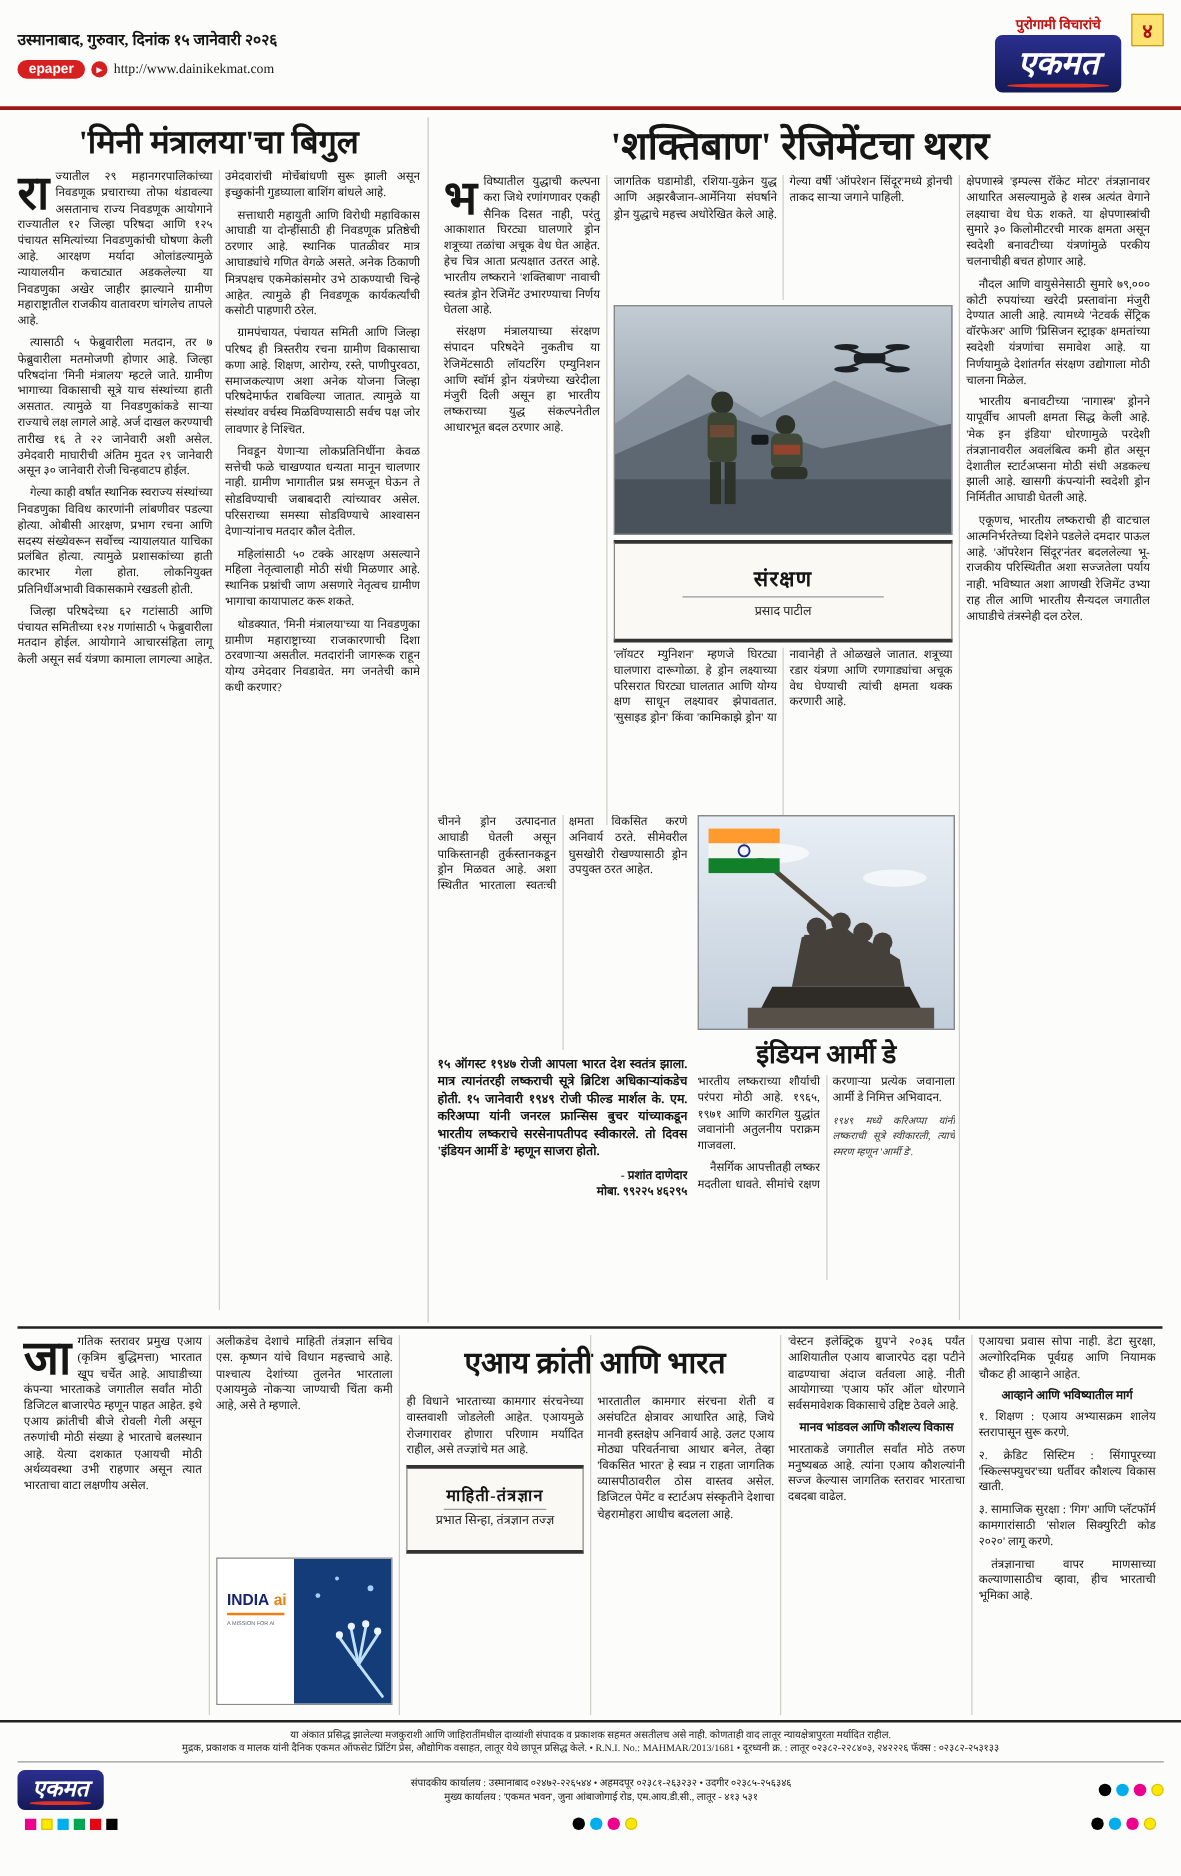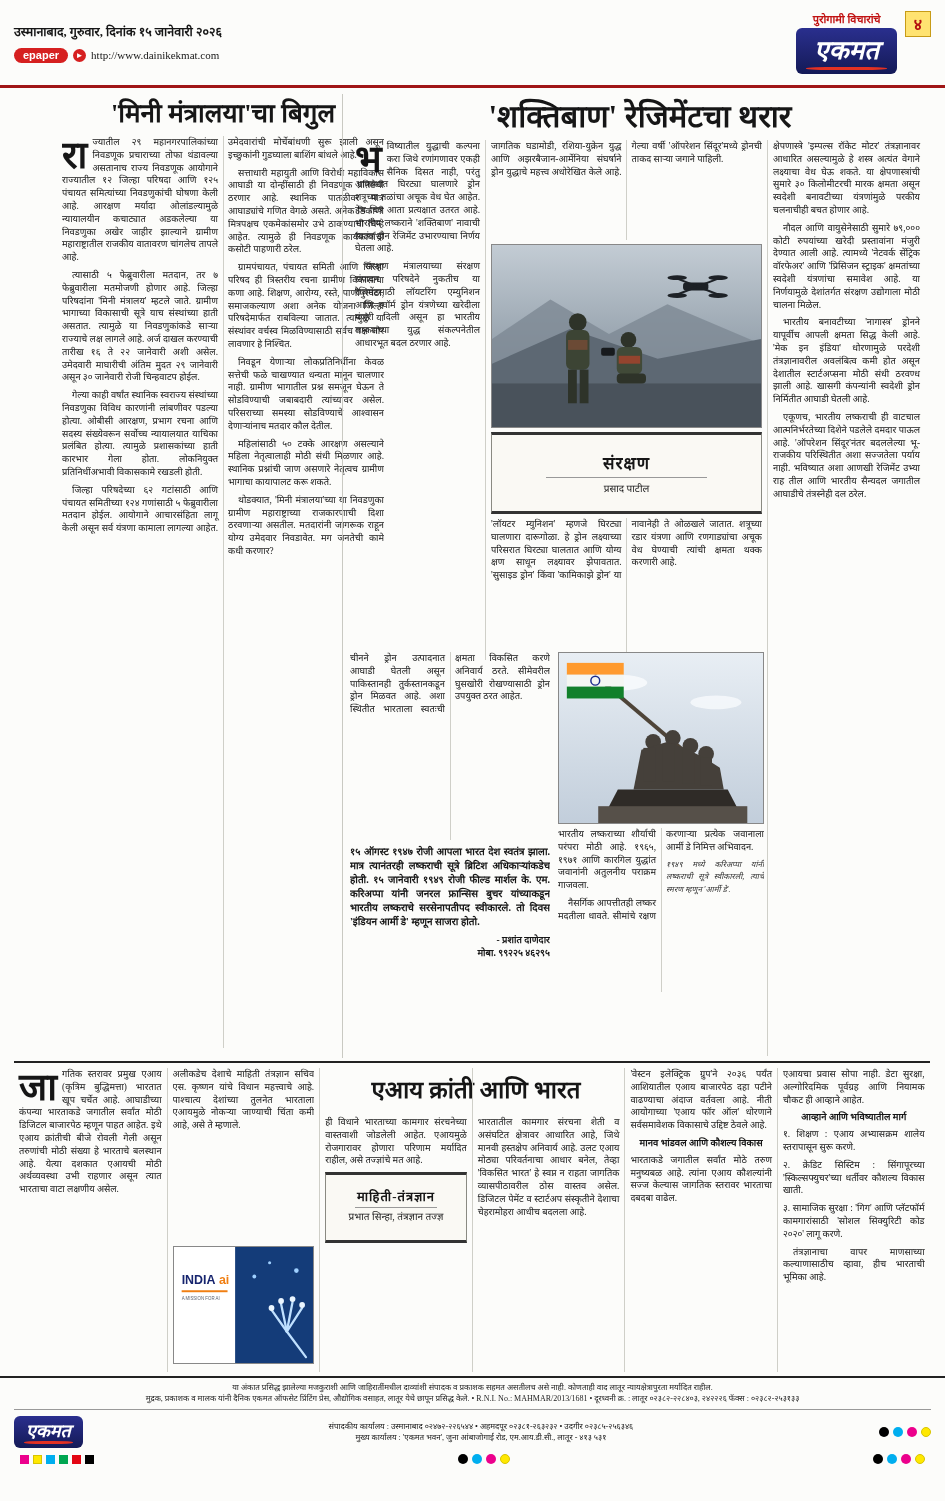--- a/index.html
+++ b/index.html
@@ -40,21 +40,21 @@
   .authbox { border:1px solid #8a8a82; border-top:3px solid #333; border-bottom:3px solid #333;
              text-align:center; padding:16px 4px; margin:4px 0; background:#faf9f4; }
   .ab-t1 { font-size:17px; font-weight:bold; letter-spacing:1px; }
   .ab-rule { width:62%; height:1px; background:#999; margin:3px auto; }
   .ab-t2 { font-size:10px; color:#222; }
   .cap { font-size:8px; font-style:italic; color:#333; }
   .signoff { font-size:9.5px; font-weight:bold; text-align:right; margin-top:4px; }
   .subhead { font-size:9.5px; font-weight:bold; text-align:center; margin:4px 0; }
 
   
-  .art-mini { position:absolute; left:14px; top:94px; width:322px; height:964px;margin-left:48px; }
+  .art-mini { position:absolute; left:14px; top:94px; width:322px; height:964px; }
   .hl-mini { font-size:26px; height:42px; }
   .art-mini .flow2 { height:912px; }
 
   
   .art-shakti { position:absolute; left:350px; top:94px; width:580px; height:964px; }
   .hl-shakti { font-size:31px; height:46px; }
   .srow { display:flex; align-items:flex-start; }
   .srow > * { padding:0 5px; overflow:hidden; }
   .srow > * + * { border-left:1px solid #cfcfc8; }
   .scolA { width:135px; height:508px; }
@@ -189,21 +189,21 @@
           <div class="ab-rule"></div>
           <div class="ab-t2">प्रसाद पाटील</div>
         </div>
         <div class="bt flow2" style="height:142px">
           <p class="np">'लॉयटर म्युनिशन' म्हणजे घिरट्या घालणारा दारूगोळा. हे ड्रोन लक्ष्याच्या परिसरात घिरट्या घालतात आणि योग्य क्षण साधून लक्ष्यावर झेपावतात. 'सुसाइड ड्रोन' किंवा 'कामिकाझे ड्रोन' या नावानेही ते ओळखले जातात. शत्रूच्या रडार यंत्रणा आणि रणगाड्यांचा अचूक वेध घेण्याची त्यांची क्षमता थक्क करणारी आहे.</p>
         </div>
       </div>
       <div class="scolD bt">
         <p class="np">क्षेपणास्त्रे 'इम्पल्स रॉकेट मोटर' तंत्रज्ञानावर आधारित असल्यामुळे हे शस्त्र अत्यंत वेगाने लक्ष्याचा वेध घेऊ शकते. या क्षेपणास्त्रांची सुमारे ३० किलोमीटरची मारक क्षमता असून स्वदेशी बनावटीच्या यंत्रणांमुळे परकीय चलनाचीही बचत होणार आहे.</p>
         <p>नौदल आणि वायुसेनेसाठी सुमारे ७९,००० कोटी रुपयांच्या खरेदी प्रस्तावांना मंजुरी देण्यात आली आहे. त्यामध्ये 'नेटवर्क सेंट्रिक वॉरफेअर' आणि 'प्रिसिजन स्ट्राइक' क्षमतांच्या स्वदेशी यंत्रणांचा समावेश आहे. या निर्णयामुळे देशांतर्गत संरक्षण उद्योगाला मोठी चालना मिळेल.</p>
-        <p>भारतीय बनावटीच्या 'नागास्त्र' ड्रोनने यापूर्वीच आपली क्षमता सिद्ध केली आहे. 'मेक इन इंडिया' धोरणामुळे परदेशी तंत्रज्ञानावरील अवलंबित्व कमी होत असून देशातील स्टार्टअप्सना मोठी संधी ठरवण्ध झाली आहे. खासगी कंपन्यांनी स्वदेशी ड्रोन निर्मितीत आघाडी घेतली आहे.</p>
+        <p>भारतीय बनावटीच्या 'नागास्त्र' ड्रोनने यापूर्वीच आपली क्षमता सिद्ध केली आहे. 'मेक इन इंडिया' धोरणामुळे परदेशी तंत्रज्ञानावरील अवलंबित्व कमी होत असून देशातील स्टार्टअप्सना मोठी संधी अडकल्ध झाली आहे. खासगी कंपन्यांनी स्वदेशी ड्रोन निर्मितीत आघाडी घेतली आहे.</p>
         <p>एकूणच, भारतीय लष्कराची ही वाटचाल आत्मनिर्भरतेच्या दिशेने पडलेले दमदार पाऊल आहे. 'ऑपरेशन सिंदूर'नंतर बदललेल्या भू-राजकीय परिस्थितीत अशा सज्जतेला पर्याय नाही. भविष्यात अशा आणखी रेजिमेंट उभ्या राह तील आणि भारतीय सैन्यदल जगातील आघाडीचे तंत्रस्नेही दल ठरेल.</p>
       </div>
     </div>
   </section>
 
   <section class="art-army">
     <div class="arm-left">
       <div class="bt flow2" style="height:188px">
         <p class="np">चीनने ड्रोन उत्पादनात आघाडी घेतली असून पाकिस्तानही तुर्कस्तानकडून ड्रोन मिळवत आहे. अशा स्थितीत भारताला स्वतःची क्षमता विकसित करणे अनिवार्य ठरते. सीमेवरील घुसखोरी रोखण्यासाठी ड्रोन उपयुक्त ठरत आहेत.</p>
       </div>
@@ -240,20 +240,21 @@
             <path d="M84,98 L110,90 L128,96 L148,106 L164,116 L168,138 L76,138 Z"></path>
             <rect x="86" y="96" width="12" height="34"></rect>
             <rect x="106" y="92" width="12" height="38"></rect>
             <rect x="126" y="98" width="12" height="34"></rect>
             <rect x="144" y="106" width="12" height="28"></rect>
           </g>
           <path d="M60,138 L172,138 L182,157 L50,157 Z" fill="#2f2b27"></path>
           <rect x="40" y="155" width="152" height="17" fill="#565049"></rect>
         </svg>
       </figure>
+      <h3 class="hl hl-army">इंडियन आर्मी डे</h3>
       <div class="bt flow2" style="height:164px">
         <p class="np">भारतीय लष्कराच्या शौर्याची परंपरा मोठी आहे. १९६५, १९७१ आणि कारगिल युद्धांत जवानांनी अतुलनीय पराक्रम गाजवला.</p>
         <p>नैसर्गिक आपत्तीतही लष्कर मदतीला धावते. सीमांचे रक्षण करणाऱ्या प्रत्येक जवानाला आर्मी डे निमित्त अभिवादन.</p>
         <p class="cap np">१९४९ मध्ये करिअप्पा यांनी लष्कराची सूत्रे स्वीकारली, त्याचे स्मरण म्हणून 'आर्मी डे'.</p>
       </div>
     </div>
   </section>
 
   <div class="hr1"></div>
 

